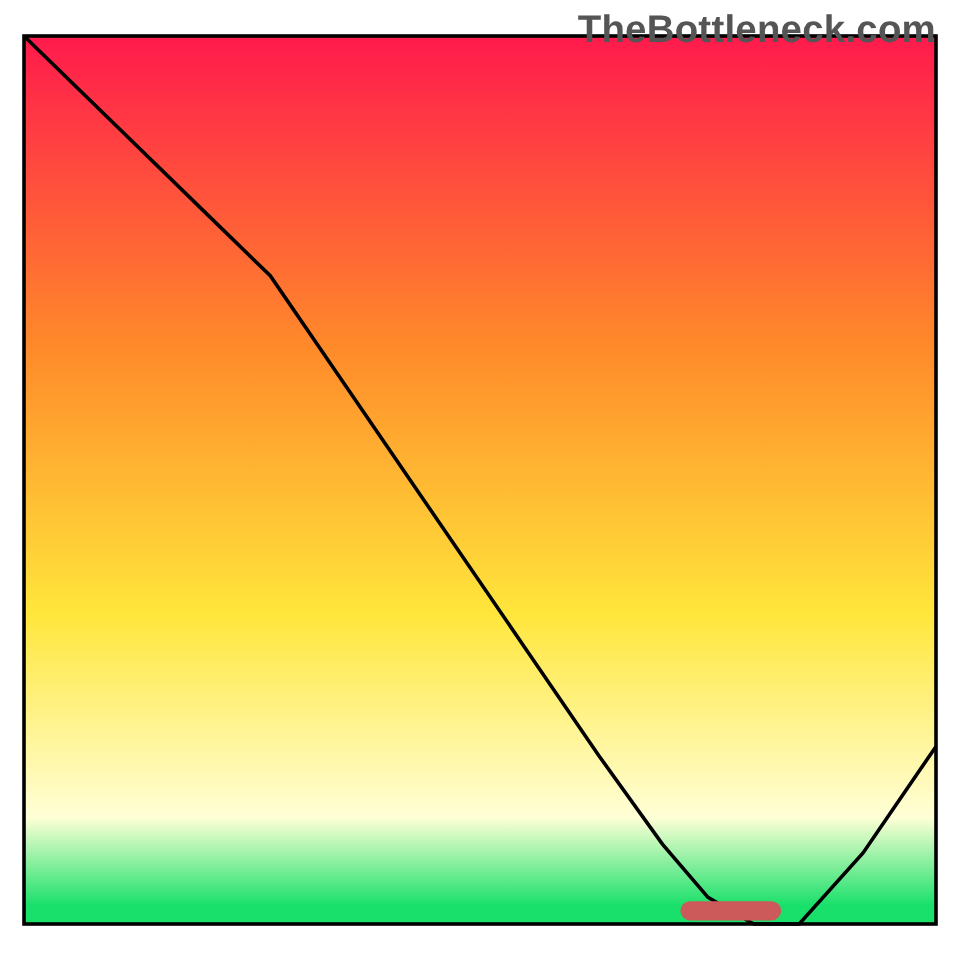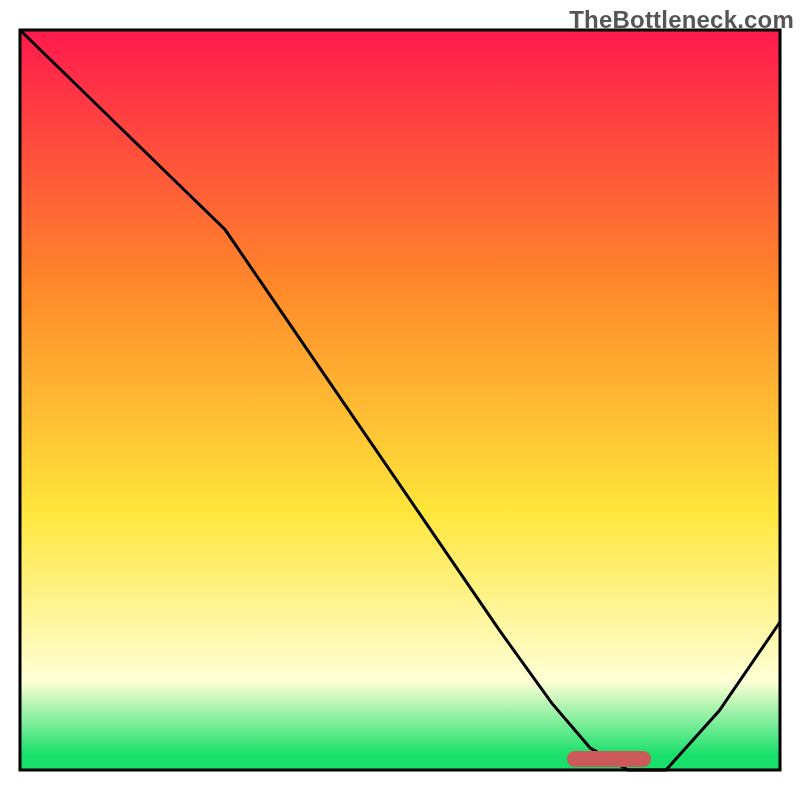--- a/index.html
+++ b/index.html
@@ -12,22 +12,22 @@
     font-family: Arial, Helvetica, sans-serif;
   }
   .chart-container {
     position: relative;
     width: 800px;
     height: 800px;
   }
   .watermark {
     position: absolute;
     top: 6px;
-    right: 6px;
-    font-size: 24px;
+    right: 20px;
+    font-size: 32px;
     font-weight: 600;
     color: #555;
     letter-spacing: 0.2px;
     z-index: 5;
   }
   svg.chart {
     position: absolute;
     left: 0;
     top: 0;
     width: 800px;

